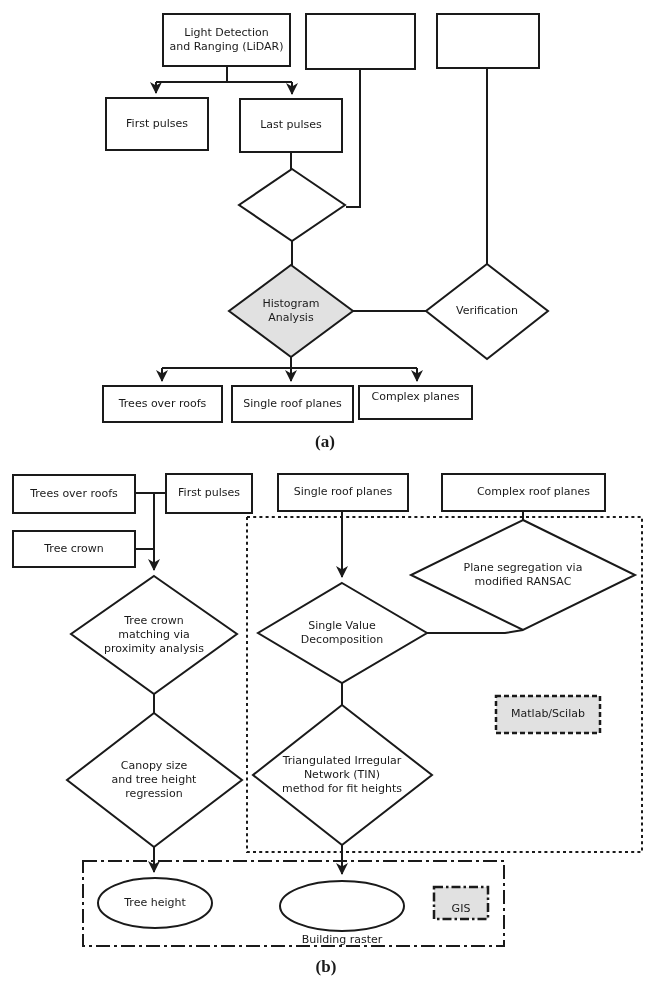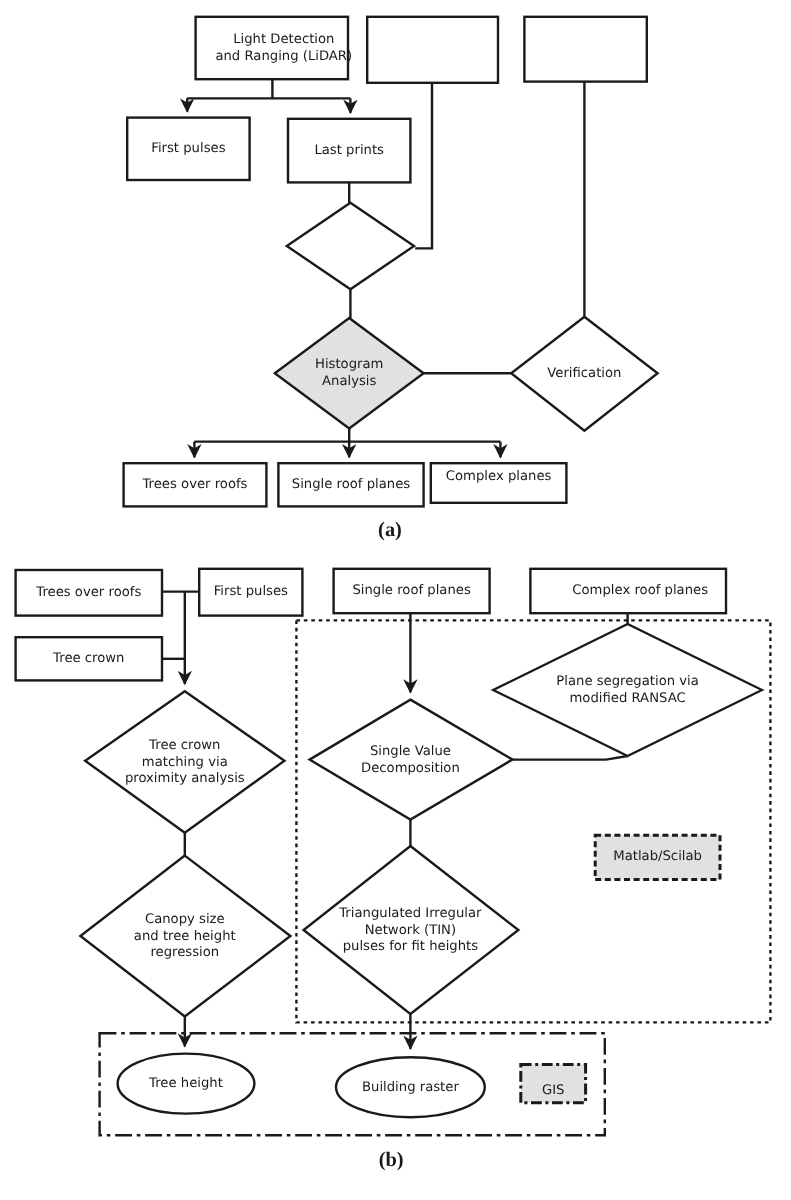--- a/index.html
+++ b/index.html
@@ -92,24 +92,24 @@
     <polygon points="523,520 635,575 523,630 411,575" fill="#fff" stroke="#1a1a1a" stroke-width="2"></polygon>
     <polygon points="342,705 432,775 342,845 253,775" fill="#fff" stroke="#1a1a1a" stroke-width="2"></polygon>
 
     <rect x="496" y="696" width="104" height="37" fill="#e1e1e1" stroke="#1a1a1a" stroke-width="2.5" stroke-dasharray="5 3"></rect>
     <rect x="434" y="887" width="54" height="32" fill="#e1e1e1" stroke="#1a1a1a" stroke-width="2.5" stroke-dasharray="9 3 2.5 3"></rect>
 
     <ellipse cx="155" cy="903" rx="57" ry="25" fill="#fff" stroke="#1a1a1a" stroke-width="2"></ellipse>
     <ellipse cx="342" cy="906" rx="62" ry="25" fill="#fff" stroke="#1a1a1a" stroke-width="2"></ellipse>
   </svg>
 
-  <div class="lbl" style="left:163px;top:14px;width:127px;height:52px;padding-left:10px;">Light Detection
+  <div class="lbl" style="left:163px;top:14px;width:127px;height:52px;">Light Detection
 and Ranging (LiDAR)</div>
   <div class="lbl" style="left:106px;top:98px;width:102px;height:52px;">First pulses</div>
-  <div class="lbl" style="left:240px;top:99px;width:102px;height:53px;">Last prints</div>
+  <div class="lbl" style="left:240px;top:99px;width:102px;height:53px;">Last pulses</div>
   <div class="lbl" style="left:229px;top:265px;width:124px;height:92px;">Histogram
 Analysis</div>
   <div class="lbl" style="left:426px;top:264px;width:122px;height:94px;">Verification</div>
   <div class="lbl" style="left:103px;top:386px;width:119px;height:36px;">Trees over roofs</div>
   <div class="lbl" style="left:232px;top:386px;width:121px;height:36px;">Single roof planes</div>
   <div class="lbl" style="left:359px;top:386px;width:113px;height:23px;text-align:right;">Complex planes</div>
   <div class="lbl fig-label" style="left:275px;top:430px;width:100px;height:24px;">(a)</div>
 
   <div class="lbl" style="left:13px;top:475px;width:122px;height:38px;">Trees over roofs</div>
   <div class="lbl" style="left:166px;top:474px;width:86px;height:39px;">First pulses</div>
@@ -121,20 +121,20 @@
 proximity analysis</div>
   <div class="lbl" style="left:67px;top:715px;width:174px;height:130px;">Canopy size
 and tree height
 regression</div>
   <div class="lbl" style="left:411px;top:522px;width:224px;height:106px;">Plane segregation via
 modified RANSAC</div>
   <div class="lbl" style="left:257px;top:585px;width:170px;height:96px;">Single Value
 Decomposition</div>
   <div class="lbl" style="left:252px;top:707px;width:180px;height:136px;">Triangulated Irregular
 Network (TIN)
-pulses for fit heights</div>
+method for fit heights</div>
   <div class="lbl" style="left:496px;top:696px;width:104px;height:37px;">Matlab/Scilab</div>
   <div class="lbl" style="left:98px;top:878px;width:114px;height:50px;">Tree height</div>
-  <div class="lbl" style="left:280px;top:881px;width:124px;height:50px;">Building raster</div>
+  <div class="lbl" style="left:280px;top:915px;width:124px;height:50px;">Building raster</div>
   <div class="lbl" style="left:434px;top:887px;width:54px;height:44px;">GIS</div>
   <div class="lbl fig-label" style="left:276px;top:955px;width:100px;height:24px;">(b)</div>
 
 </div>
 
 </body></html>

